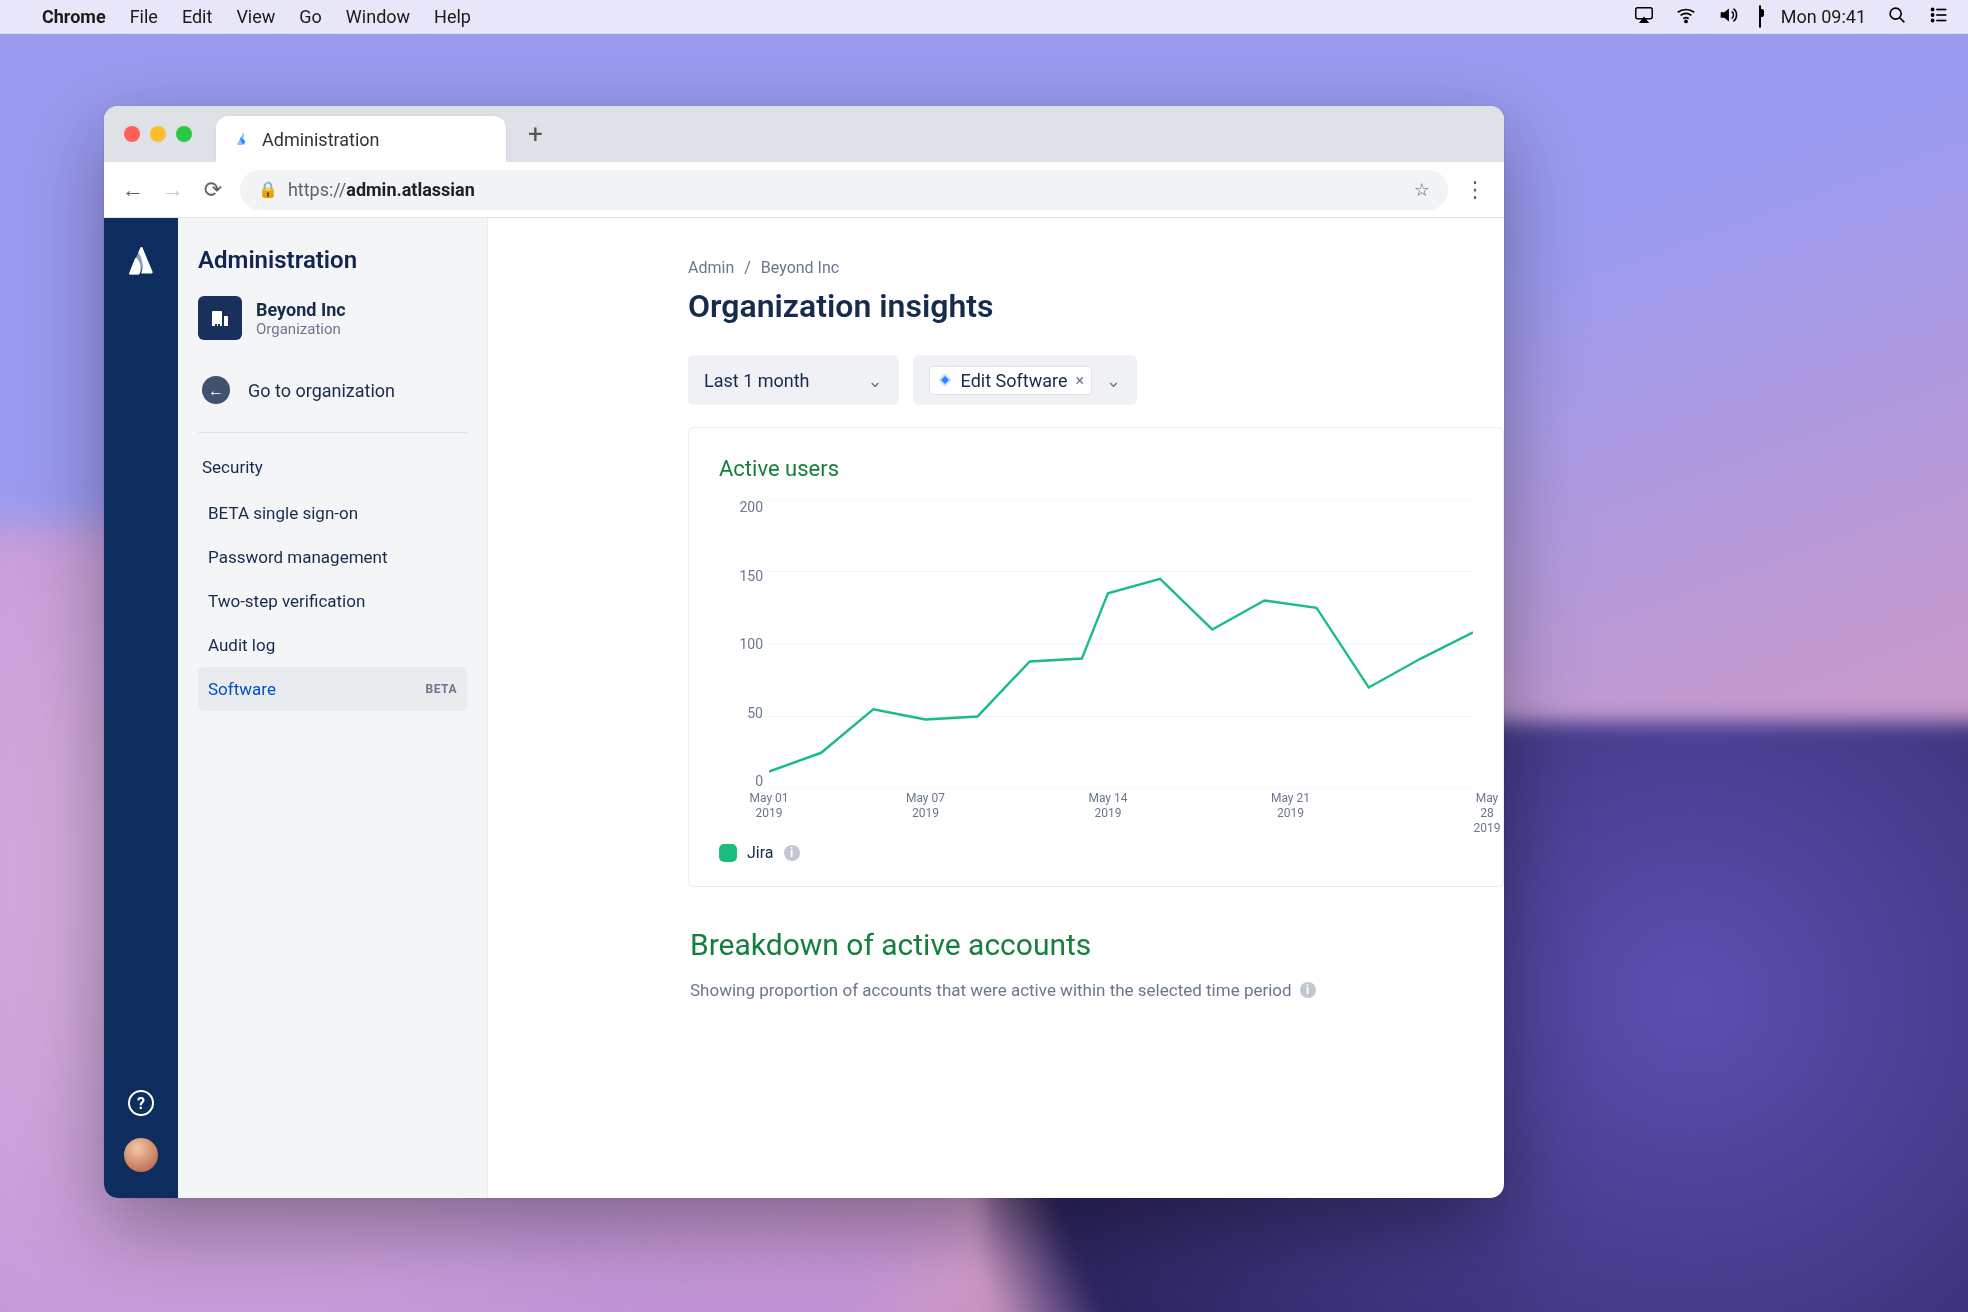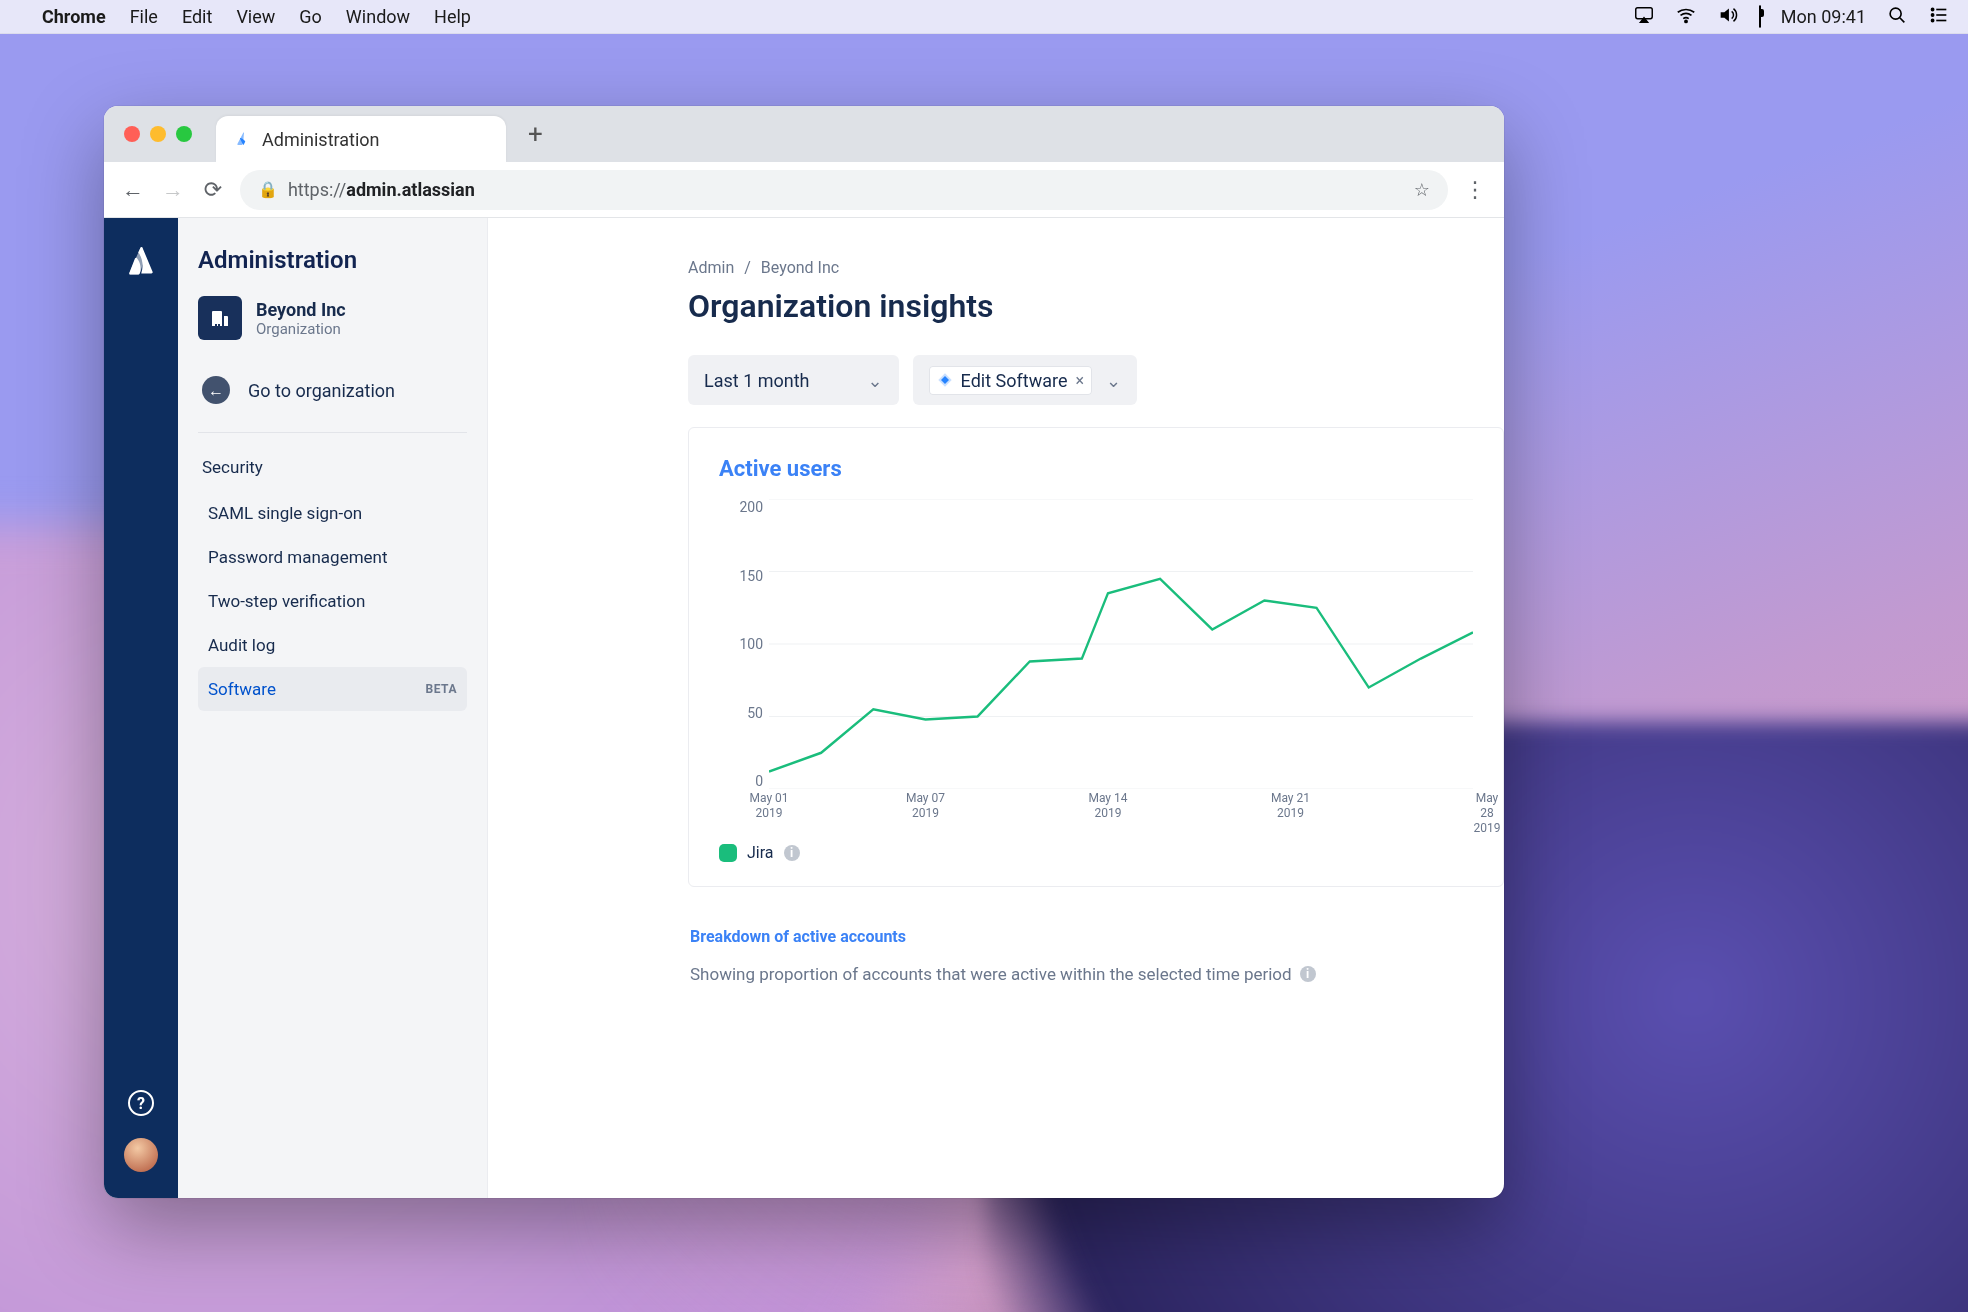--- a/index.html
+++ b/index.html
@@ -111,22 +111,22 @@
   .crumbs a{color:#6b778c;text-decoration:none;cursor:pointer;}
   h2.page{font-size:32px;font-weight:600;color:#172b4d;margin:6px 0 30px;}
   .filters{display:flex;gap:14px;margin-bottom:22px;}
   .pill{height:50px;background:#f0f1f4;border-radius:6px;display:flex;align-items:center;padding:0 16px;gap:14px;font-size:18px;color:#172b4d;cursor:pointer;}
   .pill .chev{color:#6b778c;}
   .chip{display:flex;align-items:center;gap:8px;background:#fff;border-radius:4px;padding:4px 8px; box-shadow: inset 0 0 0 1px #e2e4e9;}
   .chip .jiraicn{width:16px;height:16px;}
   .chip .x{color:#6b778c;cursor:pointer;font-size:16px;}
 
   .card{border:1px solid #ebecf0;border-radius:6px;padding:28px 30px 24px;margin-bottom:40px;}
-  .card h3{font-size:22px;font-weight:700;color:#3b82f6;margin-bottom:18px;}
-  .card h3.sec{font-size:16px;}
+  .card h3{font-size:22px;font-weight:400;color:#15803d;margin-bottom:18px;}
+  .card h3.sec{font-size:30px;}
 
   
   .chart-wrap{position:relative;height:330px;margin-top:6px;}
   .y-axis{position:absolute;left:0;top:0;bottom:40px;width:44px;display:flex;flex-direction:column;justify-content:space-between;align-items:flex-end;font-size:14px;color:#6b778c;}
   .plot{position:absolute;left:50px;right:0;top:0;bottom:40px;}
   .grid line{stroke:#eef0f3;stroke-width:1;}
   .series path{fill:none;stroke:#1abd7c;stroke-width:2.5;}
   .x-axis{position:absolute;left:50px;right:0;bottom:0;height:38px;}
   .x-tick{position:absolute;transform:translateX(-50%);text-align:center;font-size:12px;color:#6b778c;line-height:1.25;}
   .legend{display:flex;align-items:center;gap:10px;margin-top:14px;font-size:16px;color:#172b4d;}
@@ -242,21 +242,21 @@
           <div class="sub">Organization</div>
         </div>
       </div>
       <div class="goto">
         <span class="circ">←</span>
         <span>Go to organization</span>
       </div>
       <hr>
       <div class="section-label">Security</div>
       <div class="nav-item">
-          <span>SAML single sign-on</span>
+          <span>BETA single sign-on</span>
         </div>
       <div class="nav-item">
           <span>Password management</span>
         </div>
       <div class="nav-item">
           <span>Two-step verification</span>
         </div>
       <div class="nav-item">
           <span>Audit log</span>
         </div>

